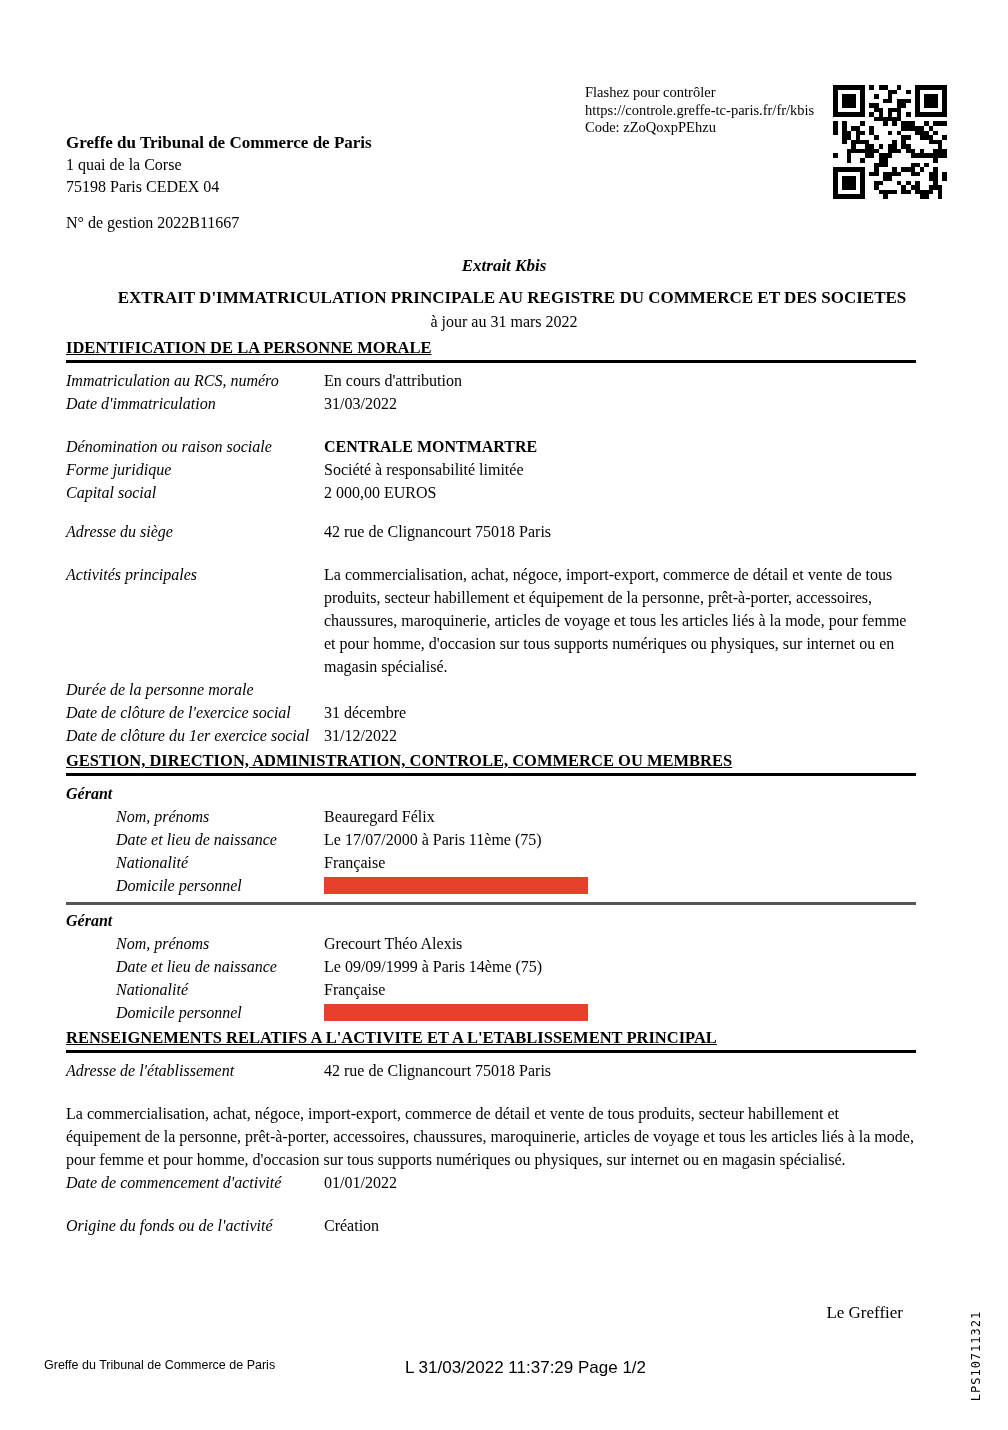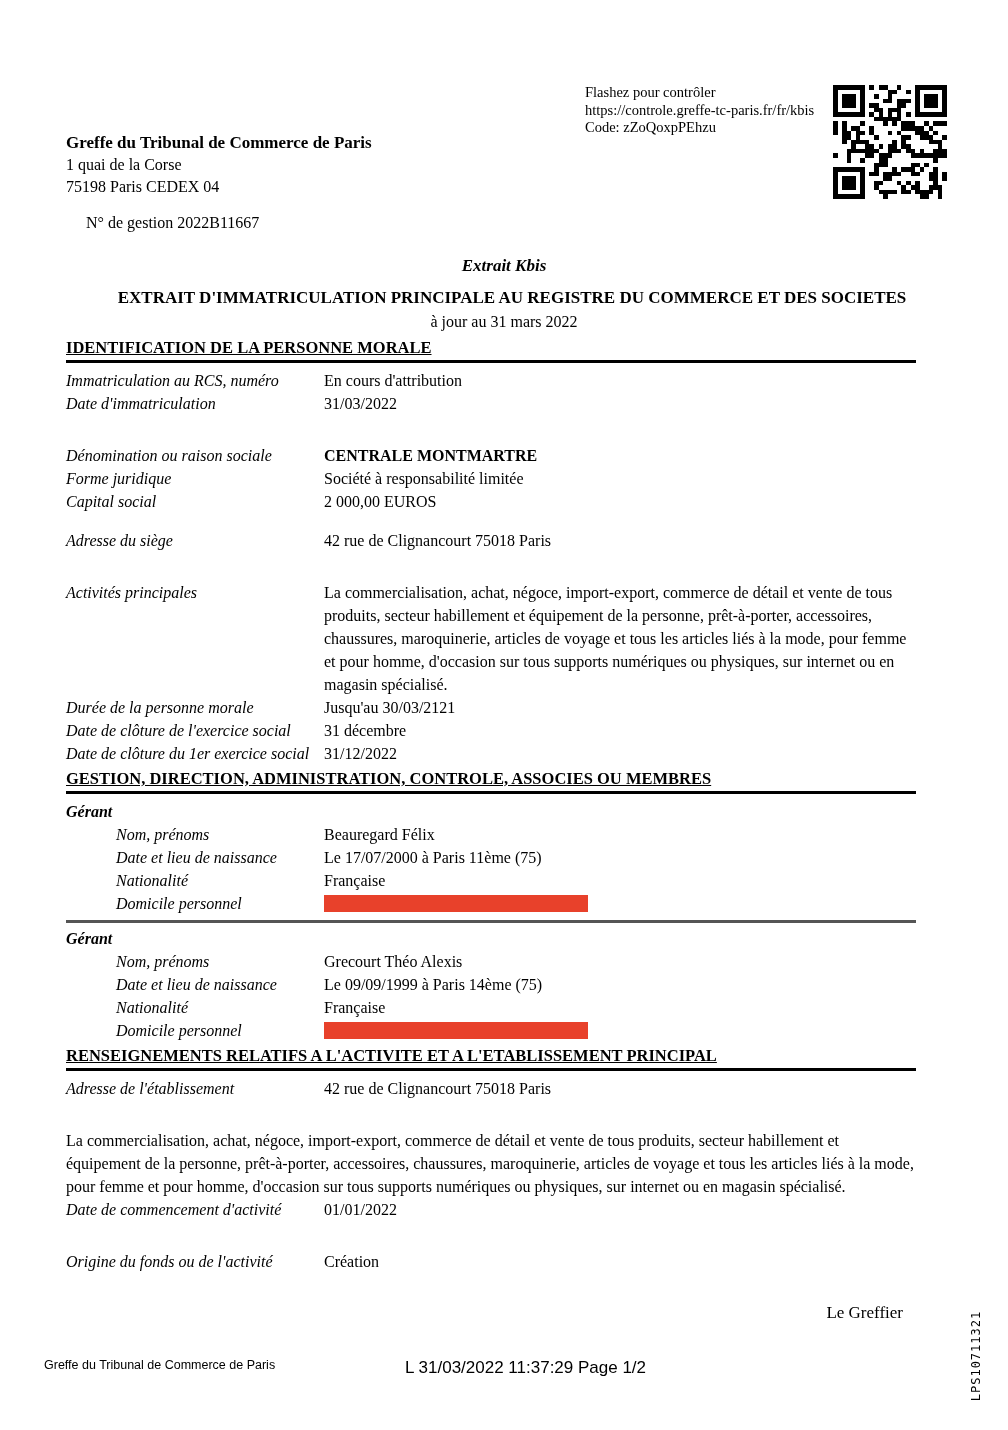--- a/index.html
+++ b/index.html
@@ -7,39 +7,39 @@
     position:relative;
     width:1008px;height:1430px;
     background:#ffffff;
     font-family:"Liberation Serif", serif;
     font-size:16px;color:#000;
     overflow:hidden;
   }
   
   .issuer{position:absolute;left:66px;top:132px;line-height:22px;}
   .issuer .name{font-weight:bold;font-size:17px;}
-  .gestion-no{position:absolute;left:66px;top:214px;margin-left:20px;}
+  .gestion-no{position:absolute;left:66px;top:214px;}
   .qr-text{position:absolute;left:585px;top:84px;font-size:14.5px;line-height:17.5px;}
   .qr-svg{position:absolute;left:833px;top:85px;}
   
   .doc-subtitle{position:absolute;left:0;top:256px;width:100%;text-align:center;font-weight:bold;font-style:italic;font-size:17px;}
   .doc-title{position:absolute;left:8px;top:288px;width:100%;text-align:center;font-weight:bold;font-size:17px;}
   .doc-asof{position:absolute;left:0;top:313px;width:100%;text-align:center;font-size:16px;}
   
   .body{position:absolute;left:66px;top:338px;width:850px;}
   .section-heading{
     font-weight:bold;font-size:16.5px;line-height:19px;
     padding-bottom:3px;border-bottom:3.5px solid #000;margin:0;text-decoration:underline;
   }
   .rows{margin-top:6px;}
   .row{display:flex;line-height:23px;}
   .row .label{width:250px;margin-right:8px;font-style:italic;flex-shrink:0;}
   .row .value{flex:1;}
   .row .value.bold{font-weight:bold;}
-  .gap-m{margin-top:29px;}
+  .gap-m{margin-top:20px;}
   .gap-l{margin-top:16px;}
   .manager .role{font-weight:bold;font-style:italic;line-height:23px;}
   .manager .row .label{padding-left:50px;width:200px;}
   .redaction{
     display:inline-block;width:264px;height:17px;
     margin-top:3px;vertical-align:top;
   }
   .manager-sep{border:0;border-top:3px solid #555;margin:5px 0 4px 0;}
   .section-spacer{height:4px;}
   
@@ -393,35 +393,34 @@
       <div class="row gap-l">
         <span class="label">Adresse du siège</span>
         <span class="value">42 rue de Clignancourt 75018 Paris</span>
       </div>
       <div class="row gap-m">
         <span class="label">Activités principales</span>
         <span class="value">La commercialisation, achat, négoce, import-export, commerce de détail et vente de tous produits, secteur habillement et équipement de la personne, prêt-à-porter, accessoires, chaussures, maroquinerie, articles de voyage et tous les articles liés à la mode, pour femme et pour homme, d'occasion sur tous supports numériques ou physiques, sur internet ou en magasin spécialisé.</span>
       </div>
       <div class="row">
         <span class="label">Durée de la personne morale</span>
-        <span class="value">Jusqu'au 30/03/2121</span>
       </div>
       <div class="row">
         <span class="label">Date de clôture de l'exercice social</span>
         <span class="value">31 décembre</span>
       </div>
       <div class="row">
         <span class="label">Date de clôture du 1er exercice social</span>
         <span class="value">31/12/2022</span>
       </div>
     </div>
 
     <div class="section-spacer"></div>
 
-    <h2 class="section-heading">GESTION, DIRECTION, ADMINISTRATION, CONTROLE, ASSOCIES OU MEMBRES</h2>
+    <h2 class="section-heading">GESTION, DIRECTION, ADMINISTRATION, CONTROLE, COMMERCE OU MEMBRES</h2>
     <div class="rows">
 
       <div class="manager">
         <div class="role">Gérant</div>
         <div class="row">
           <span class="label">Nom, prénoms</span>
           <span class="value">Beauregard Félix</span>
         </div>
         <div class="row">
           <span class="label">Date et lieu de naissance</span>

